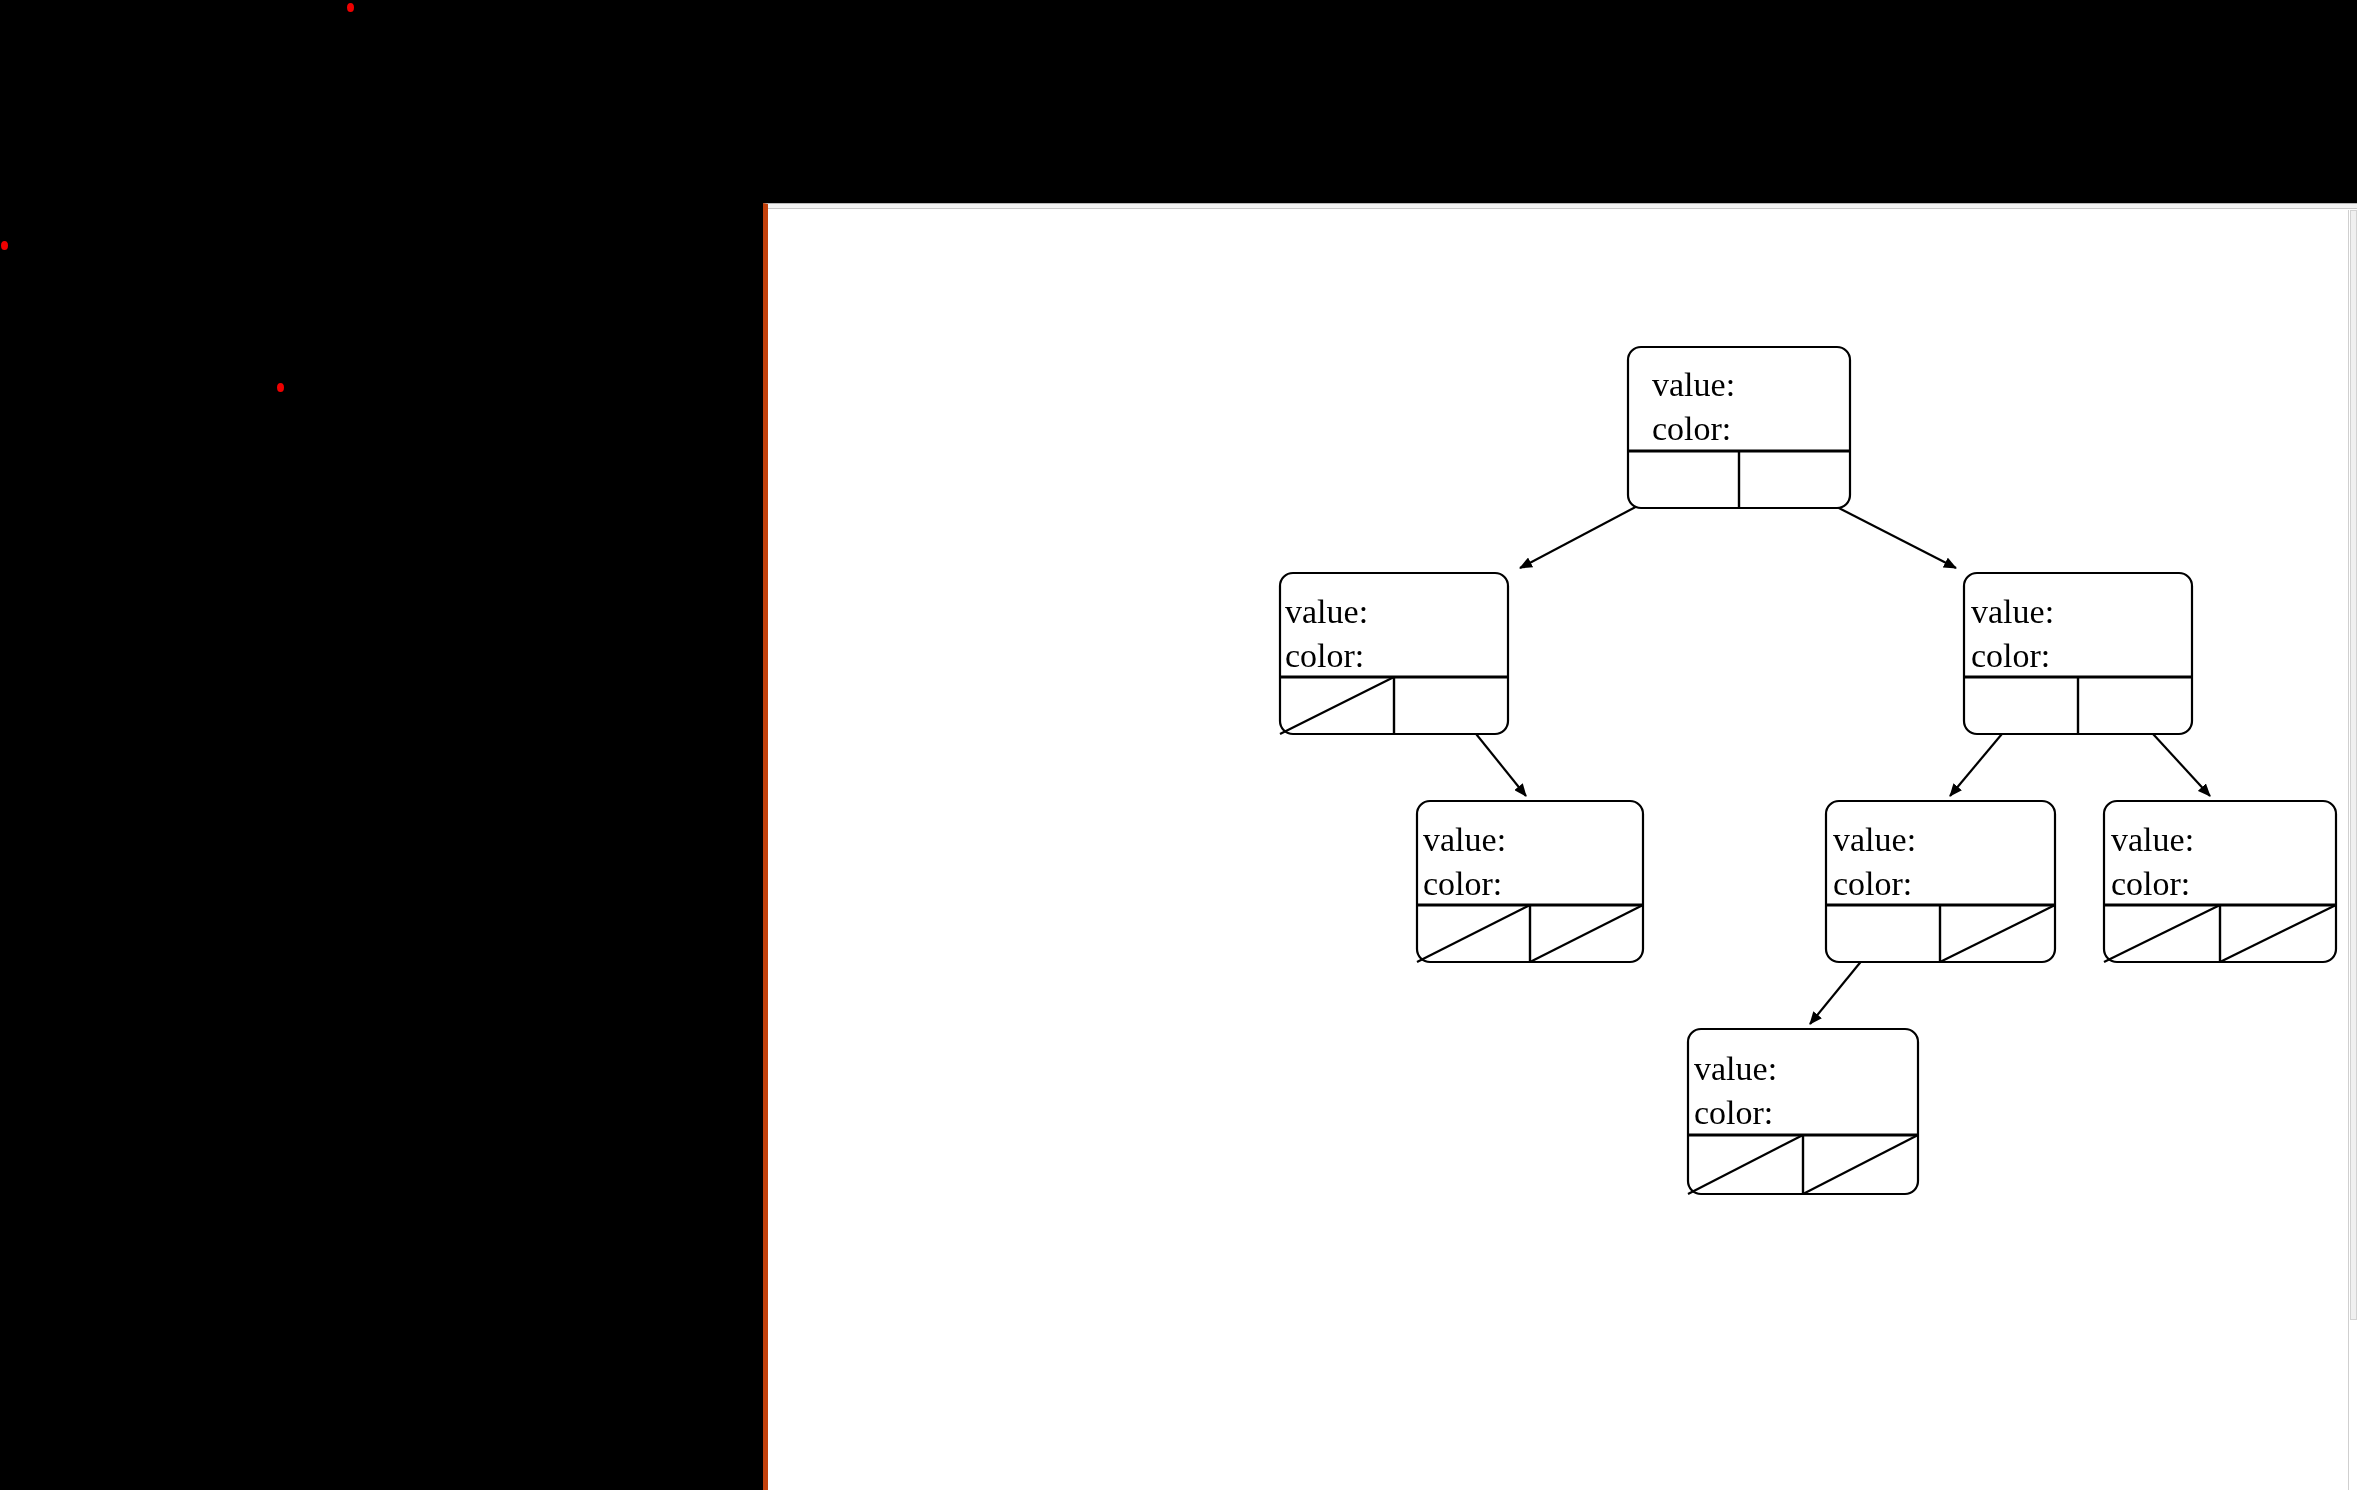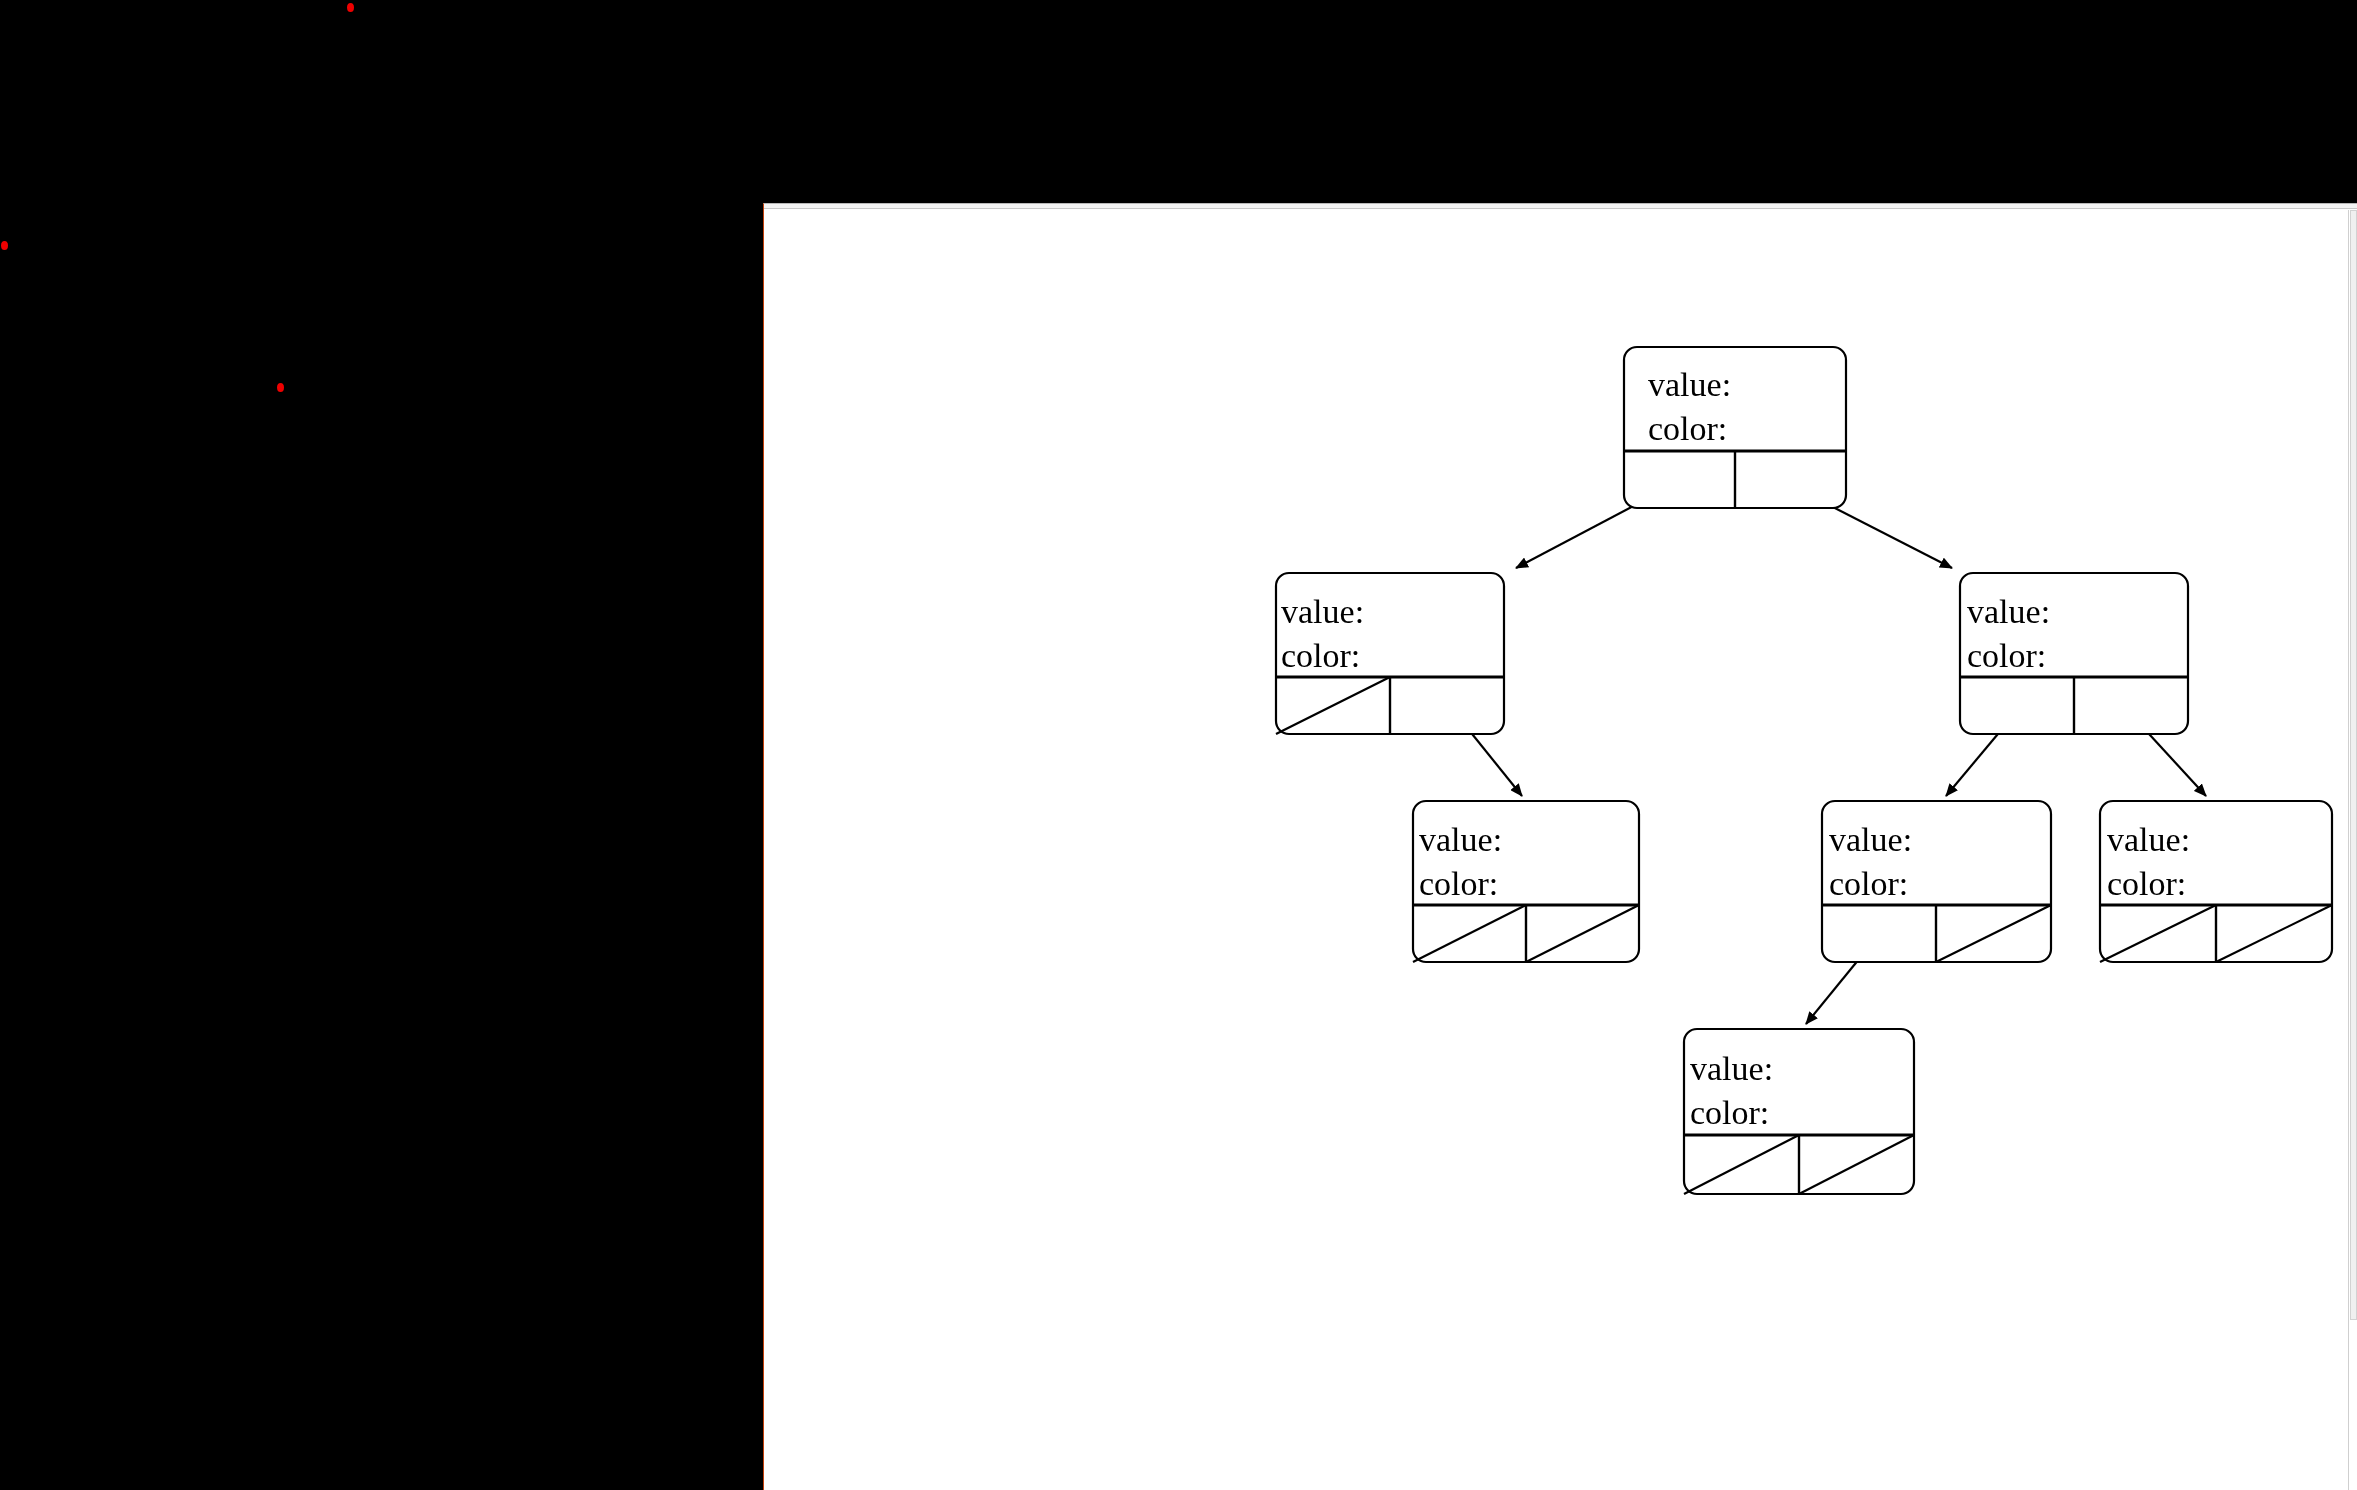--- a/index.html
+++ b/index.html
@@ -29,21 +29,21 @@
 
   
   #diagram-panel {
     position: absolute;
     left: 763px;
     top: 203px;
     width: 1594px;
     height: 1287px;
     background: #ffffff;
     border-top: 1px solid #b9b9b9;
-    border-left: 1px solid #c2410c;
+    border-left: 5px solid #c2410c;
     box-sizing: border-box;
     overflow: hidden;
   }
   #panel-topstrip {
     position: absolute;
     left: 0; top: 0;
     width: 100%;
     height: 5px;
     background: #f4f4f4;
     border-bottom: 1px solid #c8c8c8;

